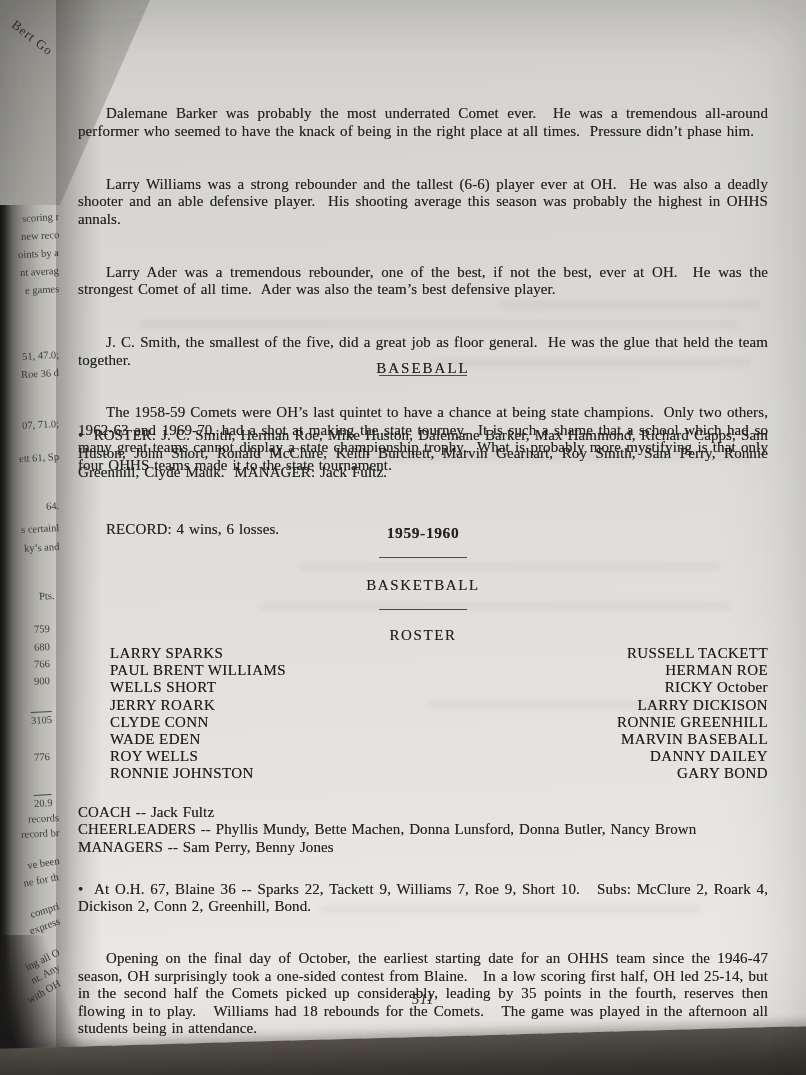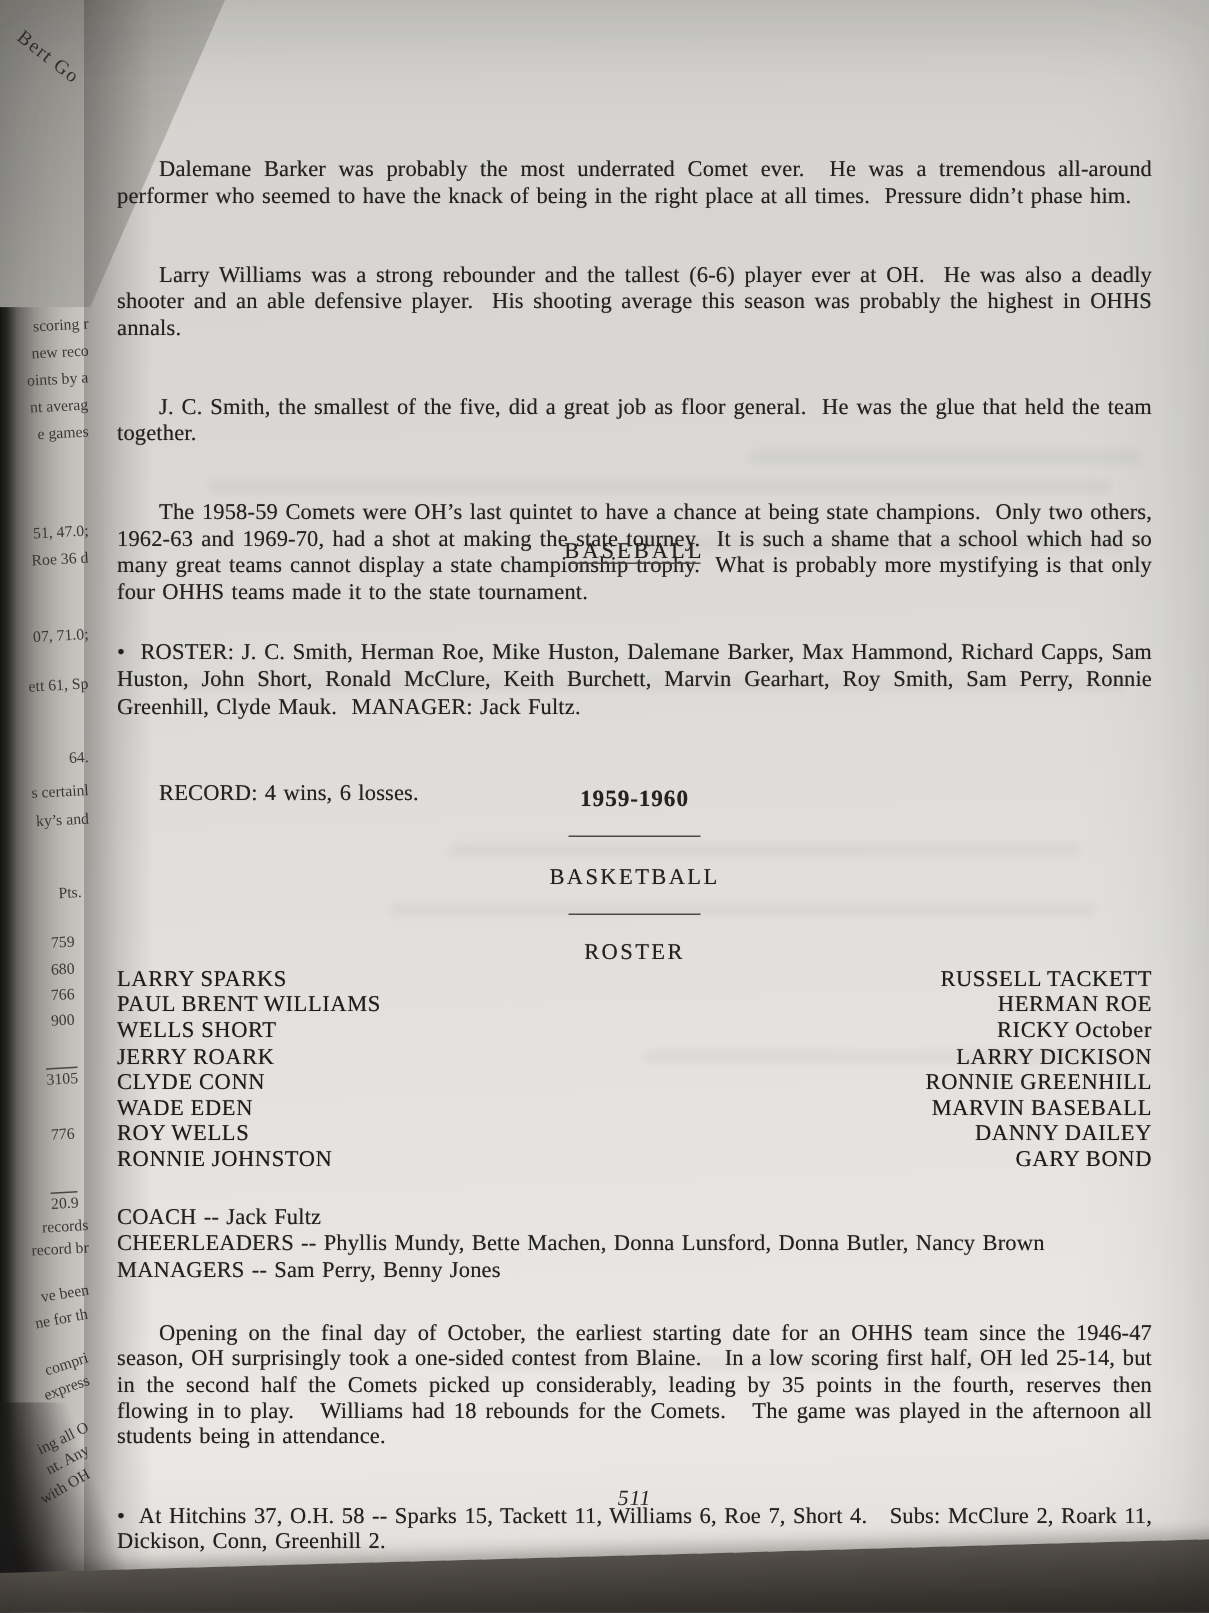--- a/index.html
+++ b/index.html
@@ -54,21 +54,21 @@
   #season-h{top:524px;font-weight:bold;letter-spacing:0.6px;font-size:15.5px;}
   #basketball-h{top:577px;letter-spacing:1.6px;}
   #roster-h{top:627px;letter-spacing:1.6px;}
   .rule{position:absolute;left:50%;transform:translateX(-50%);width:88px;height:0;
     border-top:1px solid #4c4b49;}
   #rule-baseball{top:375px;}#rule-season{top:557px;}#rule-basketball{top:609px;}
   #baseball-roster{position:absolute;top:388px;left:0;right:0;line-height:18.8px;}
   #roster-cols{position:absolute;top:645px;left:0;right:0;display:flex;
     justify-content:space-between;font-size:15px;letter-spacing:0.4px;color:#1e1d1b;
     text-shadow:0 0 0.5px rgba(30,30,28,0.6);}
-  #roster-cols .col{display:block;}
+  #roster-cols .col{display:block;margin-left:32px;}
   #roster-cols .col.right{text-align:right;}
   .roster-name{line-height:17.2px;}
   #staff{position:absolute;top:781px;left:0;right:0;text-align:left;margin-top:23px;}
   .staff-line{line-height:17.3px;}
   #games{position:absolute;top:846px;left:0;right:0;line-height:17.4px;}
   #pagenum{position:absolute;top:991px;left:0;right:0;text-align:center;font-style:italic;
     font-size:14.5px;letter-spacing:0.5px;color:#2a2927;}
   
   .ghost{position:absolute;z-index:1;background:rgba(80,80,74,0.05);filter:blur(2px);
     border-radius:3px;pointer-events:none;}
@@ -129,20 +129,21 @@
   <div class="flap"></div>
   <div class="corner-text">Bert Go</div>
   <div class="crease"></div>
   <div class="spine-bottom"></div>
 
   <div class="content">
 
     <div id="top-block" class="body-text">
       <p class="indent">Dalemane Barker was probably the most underrated Comet ever.  He was a tremendous all-around performer who seemed to have the knack of being in the right place at all times.  Pressure didn’t phase him.</p>
       <p class="indent">Larry Williams was a strong rebounder and the tallest (6-6) player ever at OH.  He was also a deadly shooter and an able defensive player.  His shooting average this season was probably the highest in OHHS annals.</p>
+      <p class="indent">Larry Ader was a tremendous rebounder, one of the best, if not the best, ever at OH.  He was the strongest Comet of all time.  Ader was also the team’s best defensive player.</p>
       <p class="indent">J. C. Smith, the smallest of the five, did a great job as floor general.  He was the glue that held the team together.</p>
       <p class="indent">The 1958-59 Comets were OH’s last quintet to have a chance at being state champions.  Only two others, 1962-63 and 1969-70, had a shot at making the state tourney.  It is such a shame that a school which had so many great teams cannot display a state championship trophy.  What is probably more mystifying is that only four OHHS teams made it to the state tournament.</p>
     </div>
 
     <div id="baseball-h" class="h-center">BASEBALL</div>
     <div id="rule-baseball" class="rule"></div>
 
     <div id="baseball-roster" class="body-text">
       <p>•  ROSTER: J. C. Smith, Herman Roe, Mike Huston, Dalemane Barker, Max Hammond, Richard Capps, Sam Huston, John Short, Ronald McClure, Keith Burchett, Marvin Gearhart, Roy Smith, Sam Perry, Ronnie Greenhill, Clyde Mauk.  MANAGER: Jack Fultz.</p>
       <p class="indent">RECORD: 4 wins, 6 losses.</p>
@@ -175,20 +176,21 @@
           <div class="roster-name">RONNIE GREENHILL</div>
           <div class="roster-name">MARVIN BASEBALL</div>
           <div class="roster-name">DANNY DAILEY</div>
           <div class="roster-name">GARY BOND</div>
         </div>
     </div>
 
     <div id="staff" class="body-text"><div class="staff-line">COACH -- Jack Fultz</div><div class="staff-line">CHEERLEADERS -- Phyllis Mundy, Bette Machen, Donna Lunsford, Donna Butler, Nancy Brown</div><div class="staff-line">MANAGERS -- Sam Perry, Benny Jones</div></div>
 
     <div id="games" class="body-text">
+      <p>•  At O.H. 67, Blaine 36 -- Sparks 22, Tackett 9, Williams 7, Roe 9, Short 10.   Subs: McClure 2, Roark 4, Dickison 2, Conn 2, Greenhill, Bond.</p>
       <p class="indent">Opening on the final day of October, the earliest starting date for an OHHS team since the 1946-47 season, OH surprisingly took a one-sided contest from Blaine.   In a low scoring first half, OH led 25-14, but in the second half the Comets picked up considerably, leading by 35 points in the fourth, reserves then flowing in to play.   Williams had 18 rebounds for the Comets.   The game was played in the afternoon all students being in attendance.</p>
       <p>•  At Hitchins 37, O.H. 58 -- Sparks 15, Tackett 11, Williams 6, Roe 7, Short 4.   Subs: McClure 2, Roark 11, Dickison, Conn, Greenhill 2.</p>
     </div>
 
     <div id="pagenum">511</div>
   </div>
 
   <div class="table-edge"></div>
   <div class="vignette"></div>
 </div>

